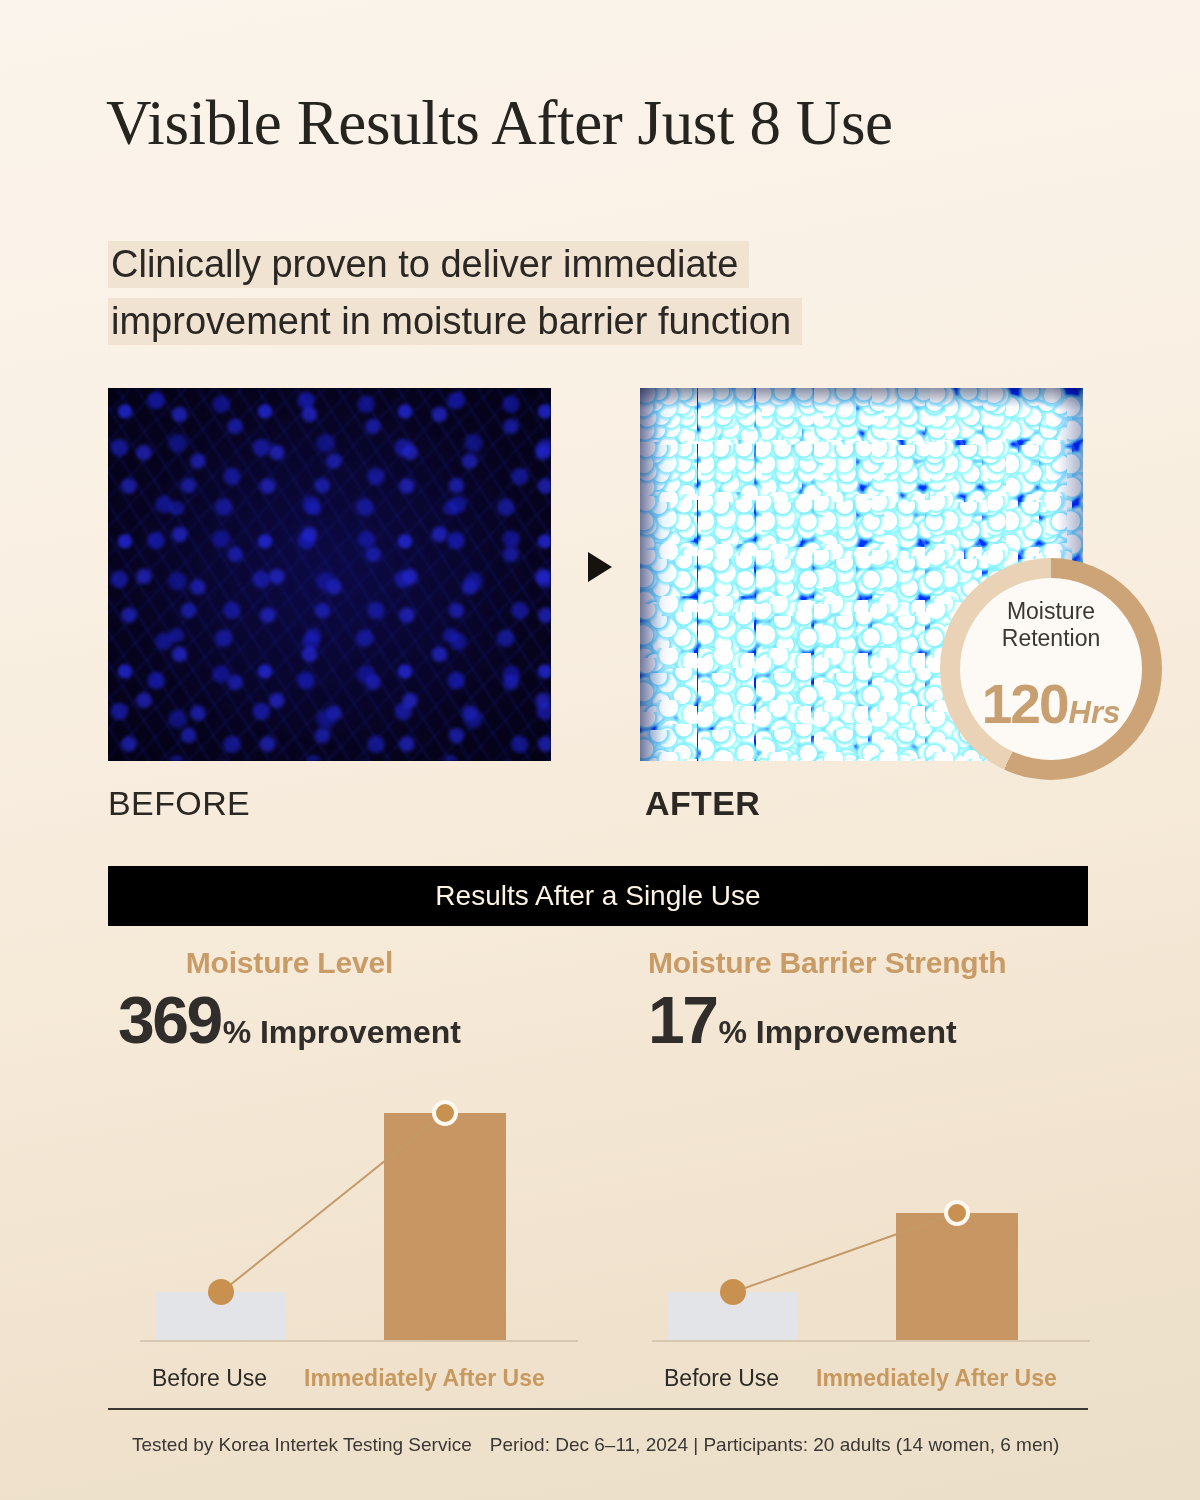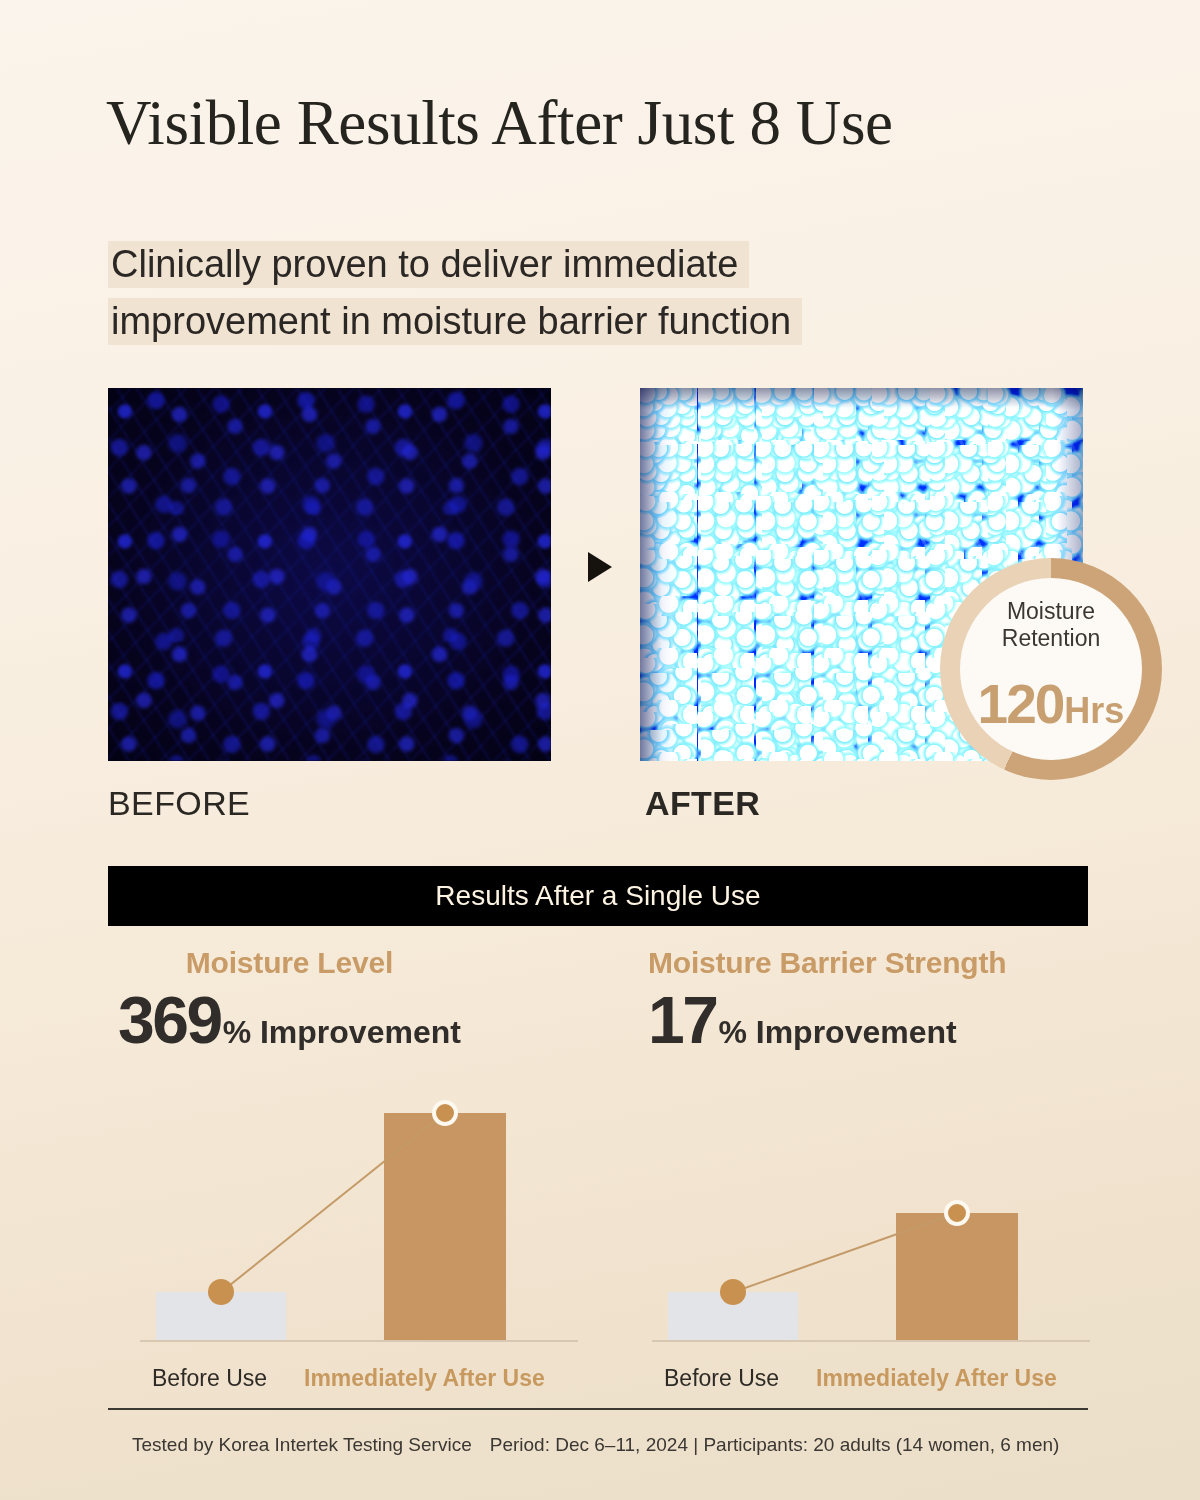--- a/index.html
+++ b/index.html
@@ -159,21 +159,21 @@
     font-size:23px; line-height:27px; color:#3a3631;
     text-align:center; font-weight:400;
   }
   .badge-val{
     margin-top:20px;
     color:#c79f70;
     font-weight:700;
     display:flex; align-items:baseline;
   }
   .badge-num{ font-size:55px; letter-spacing:-2px; }
-  .badge-unit{ font-size:36px; margin-left:1px; }
+  .badge-unit{ font-size:31px; margin-left:1px;font-style:italic; }
 
   
   .banner{
     position:absolute; left:108px; top:866px;
     width:980px; height:60px;
     background:#000;
     color:#fdf3e2;
     display:flex; align-items:center; justify-content:center;
     font-size:28px;
   }

